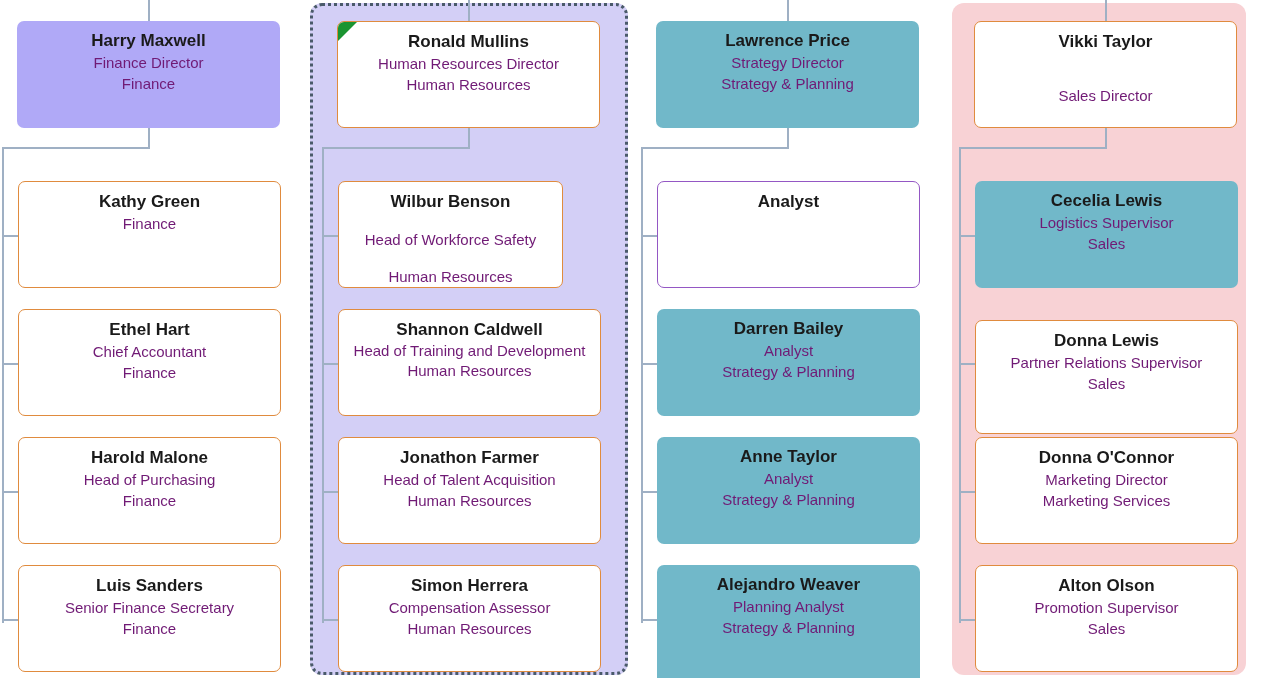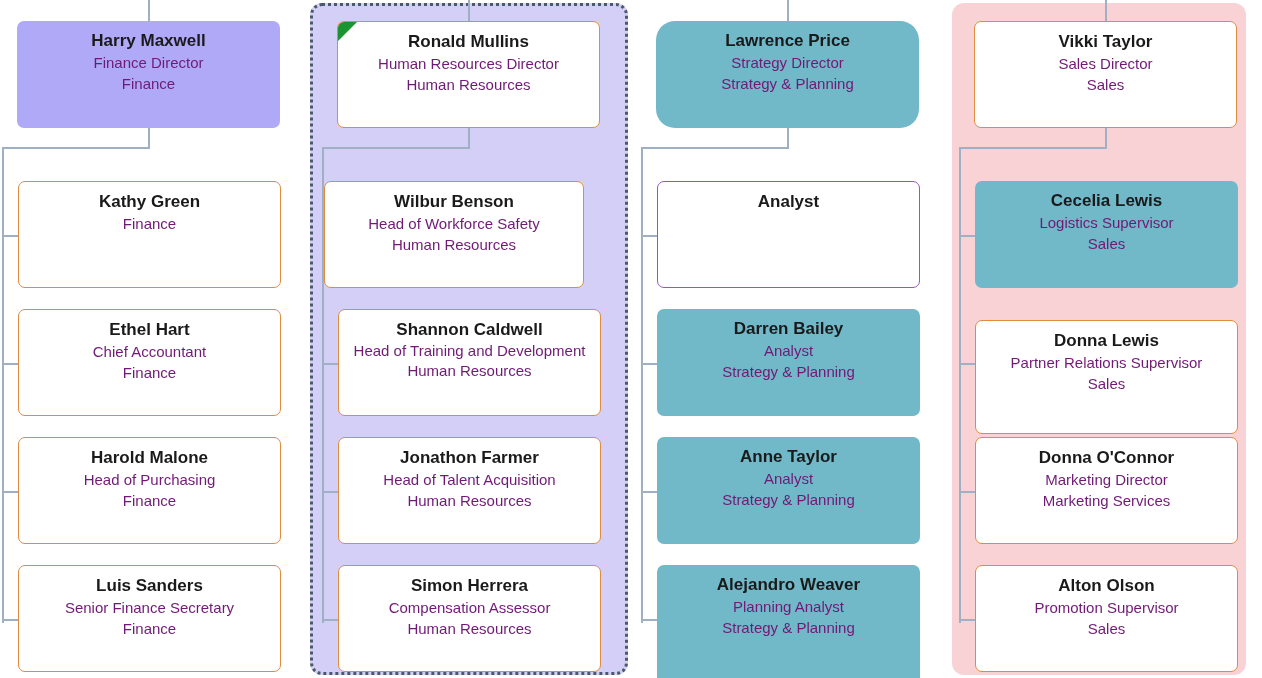--- a/index.html
+++ b/index.html
@@ -154,21 +154,21 @@
   <div class="conn conn-h" style="left:322px; top:491px; width:16px;"></div>
   <div class="conn conn-h" style="left:322px; top:619px; width:16px;"></div>
 
   <div class="node v-white" style="left:337px; top:21px; width:263px; height:107px;">
     <div class="corner-flag"></div>
     <div class="nd-name">Ronald Mullins</div>
     <div class="nd-title">Human Resources Director</div>
     <div class="nd-dept">Human Resources</div>
   </div>
 
-  <div class="node v-white" style="left:324px; top:181px; width:260px; height:107px;">
+  <div class="node v-white" style="left:338px; top:181px; width:225px; height:107px;justify-content:space-between;">
     <div class="nd-name">Wilbur Benson</div>
     <div class="nd-title">Head of Workforce Safety</div>
     <div class="nd-dept">Human Resources</div>
   </div>
 
   <div class="node v-white" style="left:338px; top:309px; width:263px; height:107px;align-items:flex-end;">
     <div class="nd-name">Shannon Caldwell</div>
     <div class="nd-title" style="line-height:19px;">Head of Training and Development</div>
     <div class="nd-dept">Human Resources</div>
   </div>
@@ -187,21 +187,21 @@
 
   <div class="conn conn-v" style="left:787px; top:0px; height:21px;"></div>
   <div class="conn conn-v" style="left:787px; top:128px; height:20px;"></div>
   <div class="conn conn-h" style="left:641px; top:147px; width:148px;"></div>
   <div class="conn conn-v" style="left:641px; top:147px; height:476px;"></div>
   <div class="conn conn-h" style="left:641px; top:235px; width:16px;"></div>
   <div class="conn conn-h" style="left:641px; top:363px; width:16px;"></div>
   <div class="conn conn-h" style="left:641px; top:491px; width:16px;"></div>
   <div class="conn conn-h" style="left:641px; top:619px; width:16px;"></div>
 
-  <div class="node v-teal" style="left:656px; top:21px; width:263px; height:107px;border-radius:19px;">
+  <div class="node v-teal" style="left:656px; top:21px; width:263px; height:107px;">
     <div class="nd-name">Lawrence Price</div>
     <div class="nd-title">Strategy Director</div>
     <div class="nd-dept">Strategy &amp; Planning</div>
   </div>
 
   <div class="node v-outline-purple" style="left:657px; top:181px; width:263px; height:107px;">
     <div class="nd-name">Analyst</div>
     <div class="nd-title"></div>
     <div class="nd-dept"></div>
   </div>
@@ -226,21 +226,21 @@
 
   <div class="conn conn-v" style="left:1105px; top:0px; height:21px;"></div>
   <div class="conn conn-v" style="left:1105px; top:128px; height:20px;"></div>
   <div class="conn conn-h" style="left:959px; top:147px; width:148px;"></div>
   <div class="conn conn-v" style="left:959px; top:147px; height:476px;"></div>
   <div class="conn conn-h" style="left:959px; top:235px; width:16px;"></div>
   <div class="conn conn-h" style="left:959px; top:363px; width:16px;"></div>
   <div class="conn conn-h" style="left:959px; top:491px; width:16px;"></div>
   <div class="conn conn-h" style="left:959px; top:619px; width:16px;"></div>
 
-  <div class="node v-white" style="left:974px; top:21px; width:263px; height:107px;">
+  <div class="node v-white" style="left:974px; top:21px; width:263px; height:107px;gap:32px;">
     <div class="nd-name">Vikki Taylor</div>
     <div class="nd-title">Sales Director</div>
     <div class="nd-dept">Sales</div>
   </div>
 
   <div class="node v-teal" style="left:975px; top:181px; width:263px; height:107px;">
     <div class="nd-name">Cecelia Lewis</div>
     <div class="nd-title">Logistics Supervisor</div>
     <div class="nd-dept">Sales</div>
   </div>

